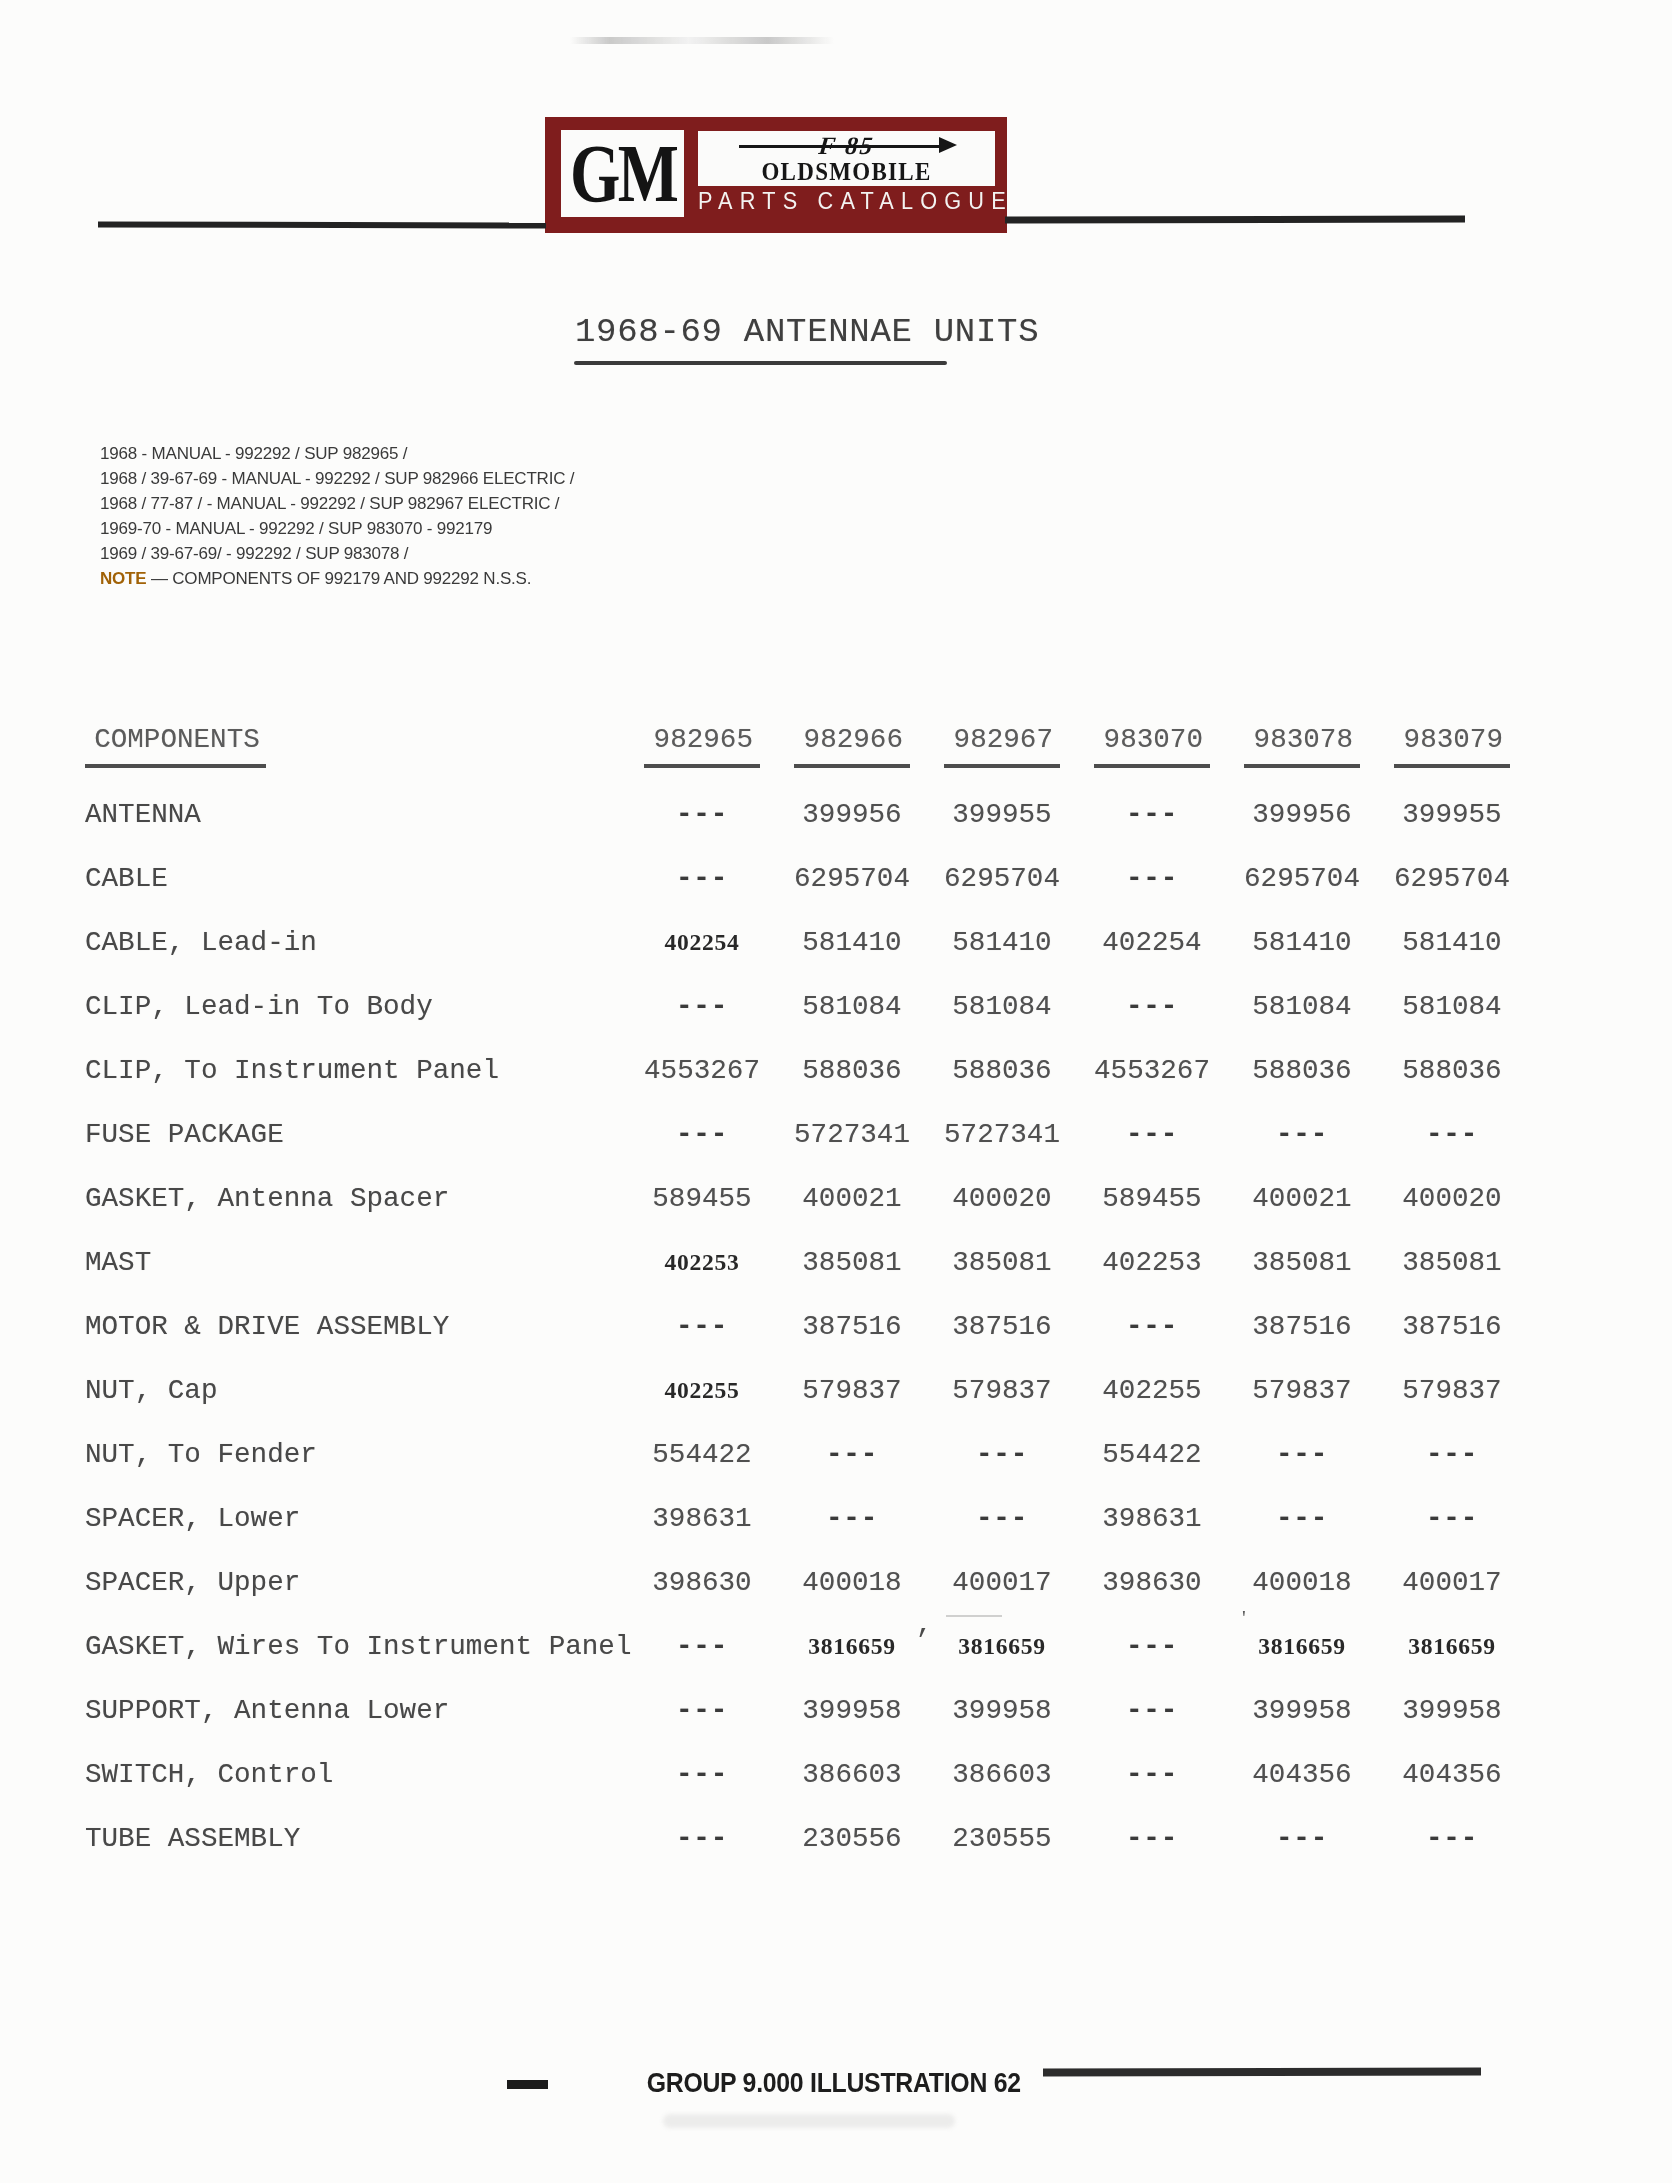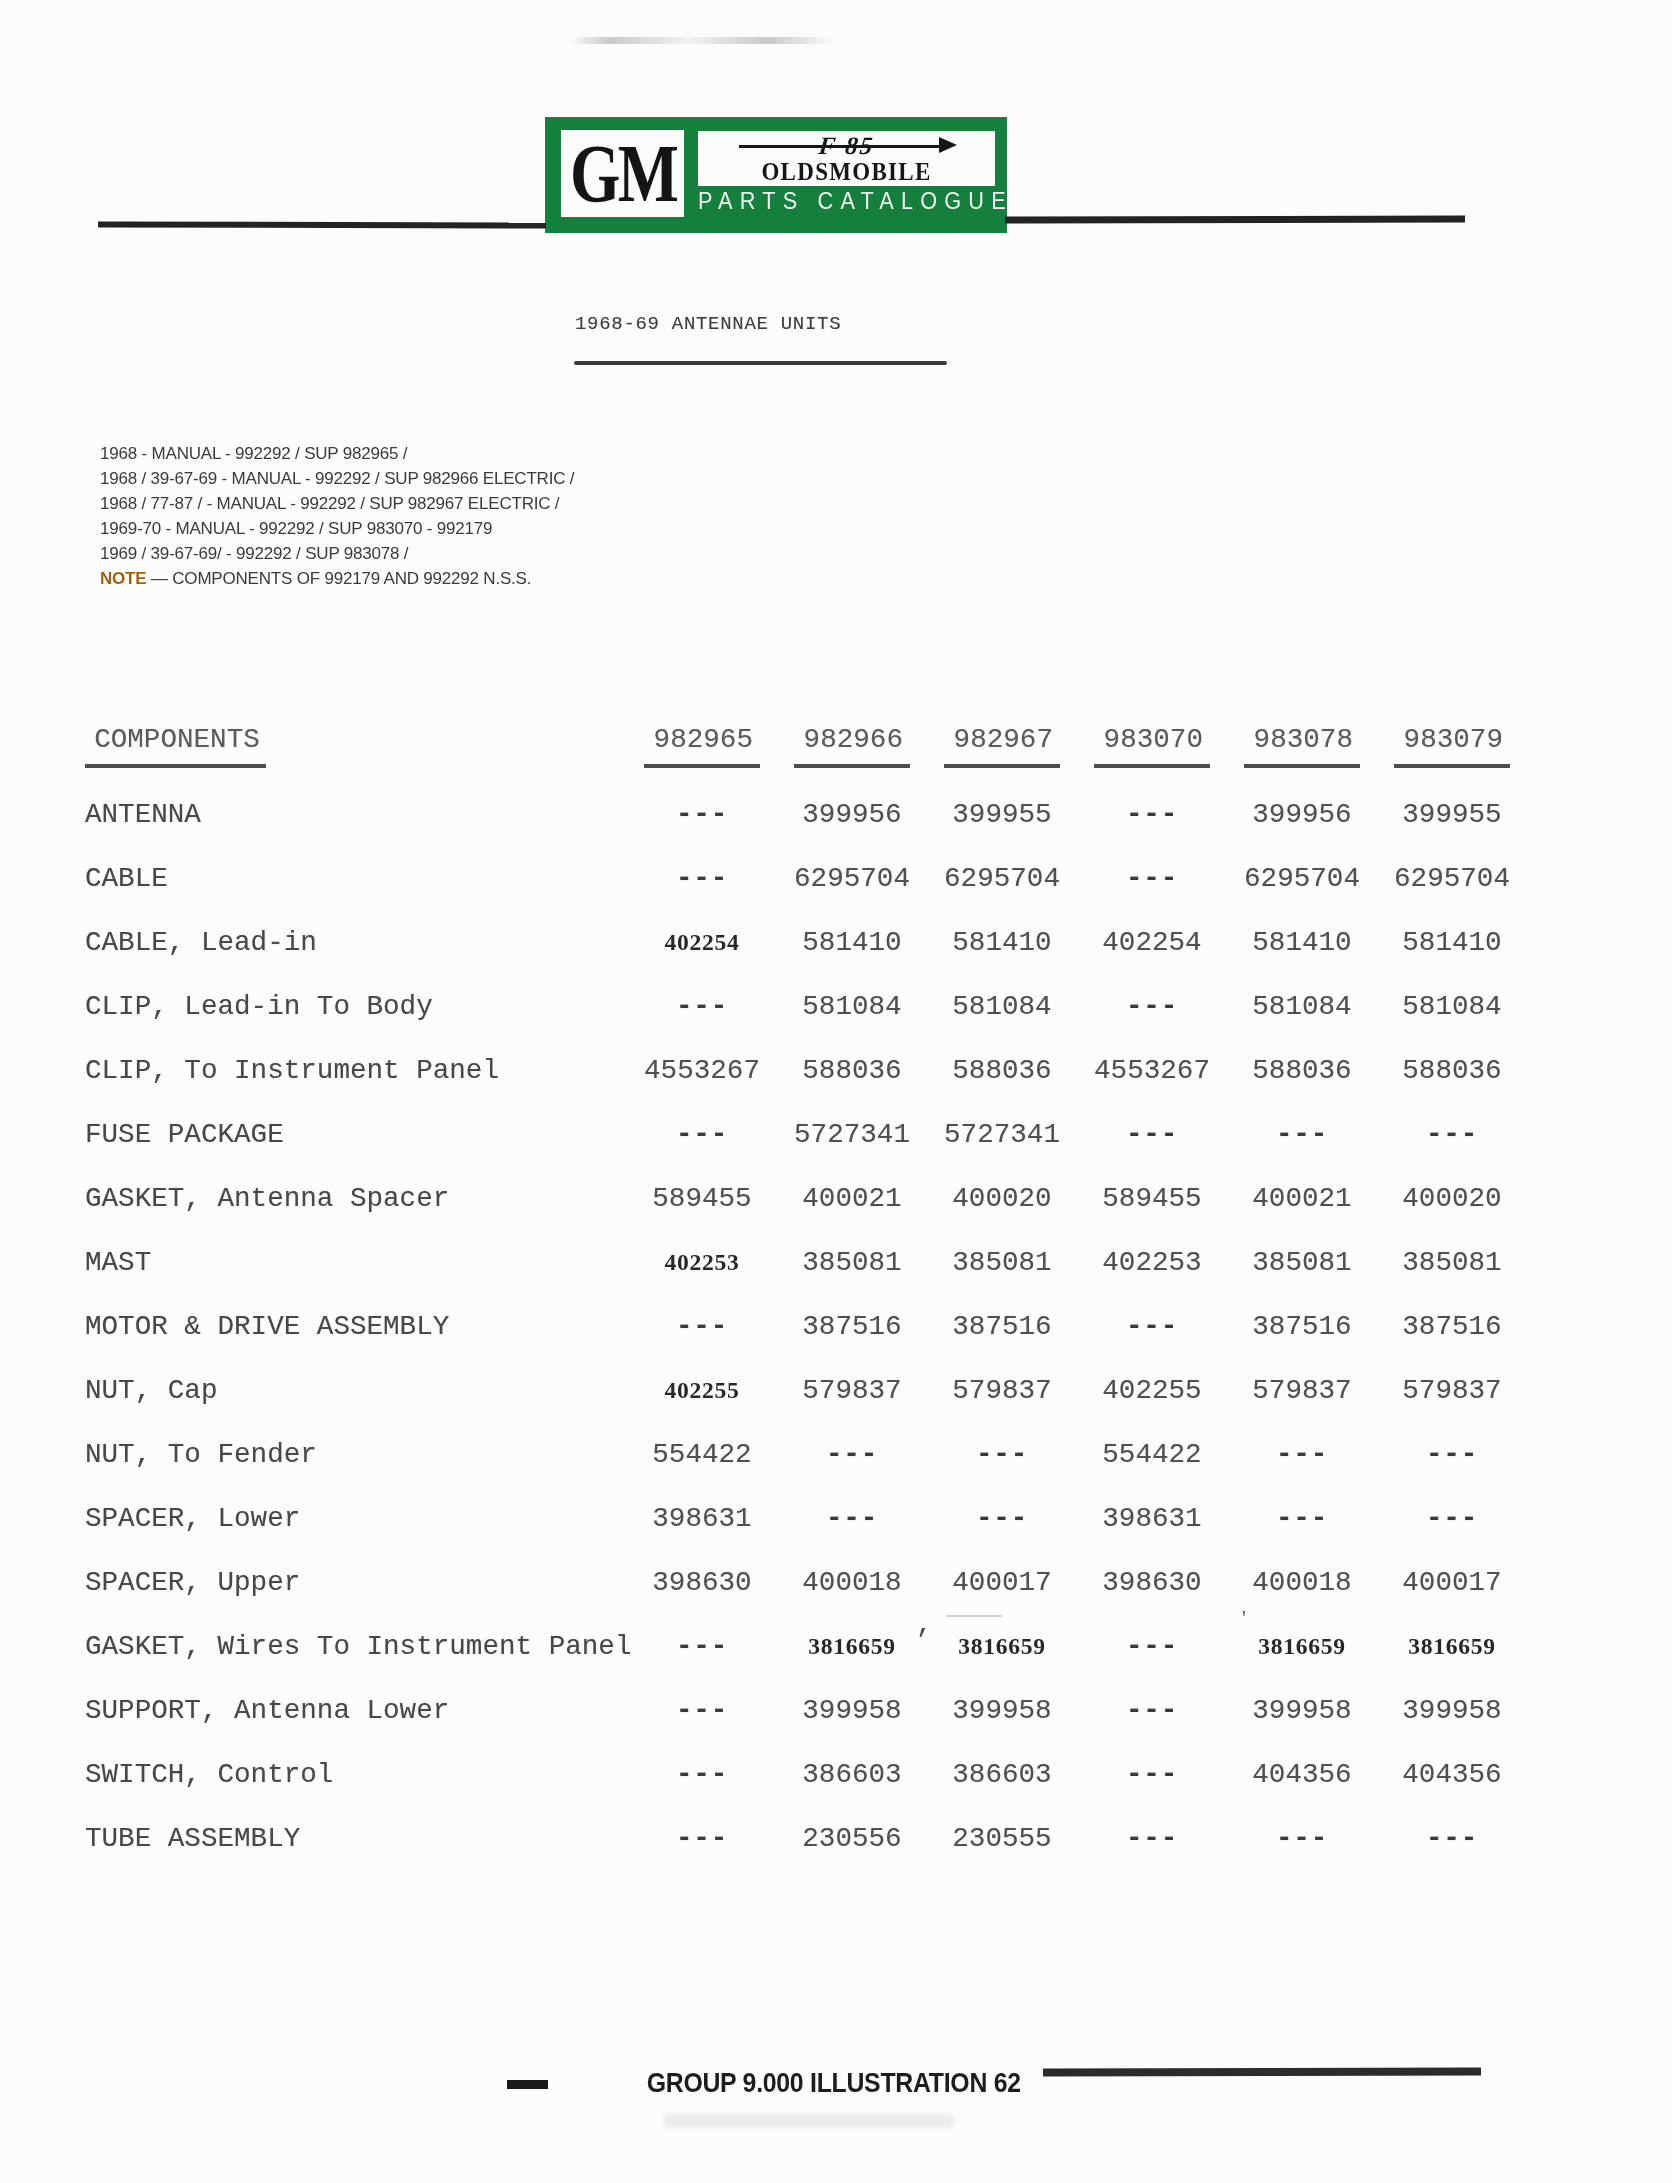--- a/index.html
+++ b/index.html
@@ -17,21 +17,21 @@
     filter:blur(0.7px);
   }
   .strap-faint-line{position:absolute;left:946px;top:1615px;width:56px;height:2px;background:#c4c4c4;opacity:.8;}
   .strap-comma{position:absolute;left:916px;top:1609px;font-family:"Liberation Mono",monospace;font-size:27.6px;color:#4a4a4a;}
   .strap-tick{position:absolute;left:1242px;top:1606px;font-size:21px;color:#585858;font-family:"Liberation Serif",serif;}
   .footer-ghost{
     position:absolute;left:663px;top:2114px;width:292px;height:14.4px;
     background:#b5b5b5;opacity:.22;filter:blur(2px);border-radius:6.6px;
   }
   
-  .logo{position:absolute;left:545px;top:117px;width:462px;height:116px;background:#15803d;}
+  .logo{position:absolute;left:545px;top:117px;width:462px;height:116px;background:#7f1d1d;}
   .gm-box{
     position:absolute;left:16.4px;top:13px;width:123px;height:87px;background:#fbfbfa;
     display:flex;align-items:center;justify-content:center;overflow:hidden;
   }
   .gm-text{
     font-family:"Liberation Serif",serif;font-weight:700;font-size:83px;line-height:1;
     letter-spacing:-3.3px;color:#141414;transform:scaleX(.78);white-space:nowrap;
   }
   .logo-right-white{position:absolute;left:153px;top:13.8px;width:297px;height:55px;background:#fbfbfa;}
   .f85-row{position:relative;height:30px;}
@@ -52,21 +52,21 @@
   .parts-cat{
     position:absolute;left:153px;top:73px;width:297px;text-align:center;
     color:#f3f3f1;font-size:21.7px;font-weight:400;letter-spacing:7.2px;line-height:1;
     font-family:"Liberation Sans",sans-serif;transform:scaleY(1.08);white-space:nowrap;
   }
   .rule-left{position:absolute;left:98px;top:222px;width:448px;height:5.9px;background:#232323;transform:rotate(.15deg);}
   .rule-right{position:absolute;left:1005px;top:216px;width:460px;height:6.6px;background:#232323;transform:rotate(-.1deg);}
   
   .title{
     position:absolute;left:575px;top:313px;width:377px;
-    font-family:"Liberation Mono",monospace;font-size:19px;color:#3f3f3f;
+    font-family:"Liberation Mono",monospace;font-size:34px;color:#3f3f3f;
     letter-spacing:0.7px;white-space:nowrap;text-shadow:0 0 0.7px rgba(70,70,70,.4);
   }
   .title-underline{position:absolute;left:574px;top:361px;width:373px;height:3.9px;background:#3b3b3b;border-radius:2px;}
   
   .notes{
     position:absolute;left:100px;top:441px;
     font-size:17px;line-height:25px;color:#3a3a3a;letter-spacing:-0.2px;white-space:nowrap;
   }
   .note-label{font-weight:700;color:#a16207;}
   

